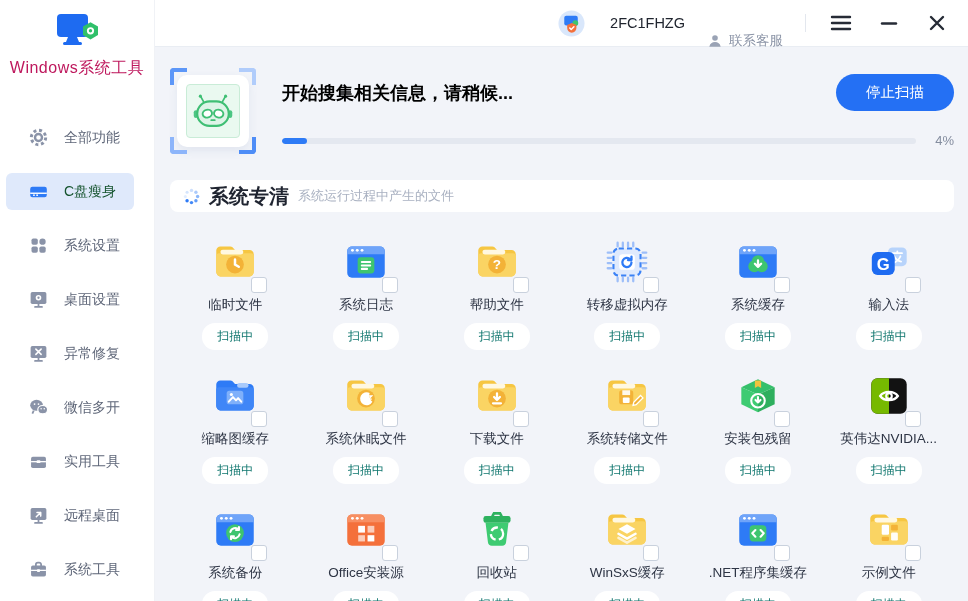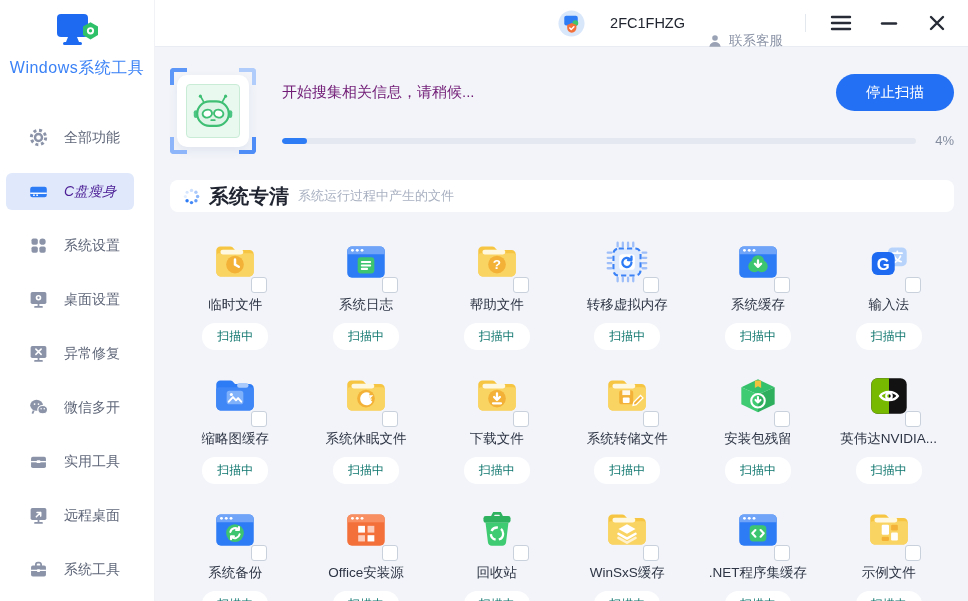--- a/index.html
+++ b/index.html
@@ -4,28 +4,28 @@
 <style>
   * { margin:0; padding:0; box-sizing:border-box; }
   html,body { width:968px; height:601px; overflow:hidden;
     font-family:"Liberation Sans","DejaVu Sans",sans-serif; background:#fff; }
   .window { display:flex; width:968px; height:601px; }
 
   
   .sidebar { width:155px; background:#fff; border-right:1px solid #f0f2f6; flex:none;
     display:flex; flex-direction:column; }
   .logo-wrap { margin:12px auto 4px; width:46px; height:42px; }
-  .app-name { text-align:center; font-size:16px; color:#3b82f6; letter-spacing:.5px; margin-bottom:24px; }
+  .app-name { text-align:center; font-size:16px; color:#be185d; letter-spacing:.5px; margin-bottom:24px; }
   .side-menu { display:flex; flex-direction:column; gap:17px; padding:16px 0 0; }
   .side-item { height:37px; margin:0 20px 0 6px; border-radius:6px; display:flex; align-items:center;
     padding-left:22px; gap:15px; cursor:pointer; }
   .side-item .side-icon { width:21px; height:21px; display:inline-flex; }
   .side-item .side-label { font-size:14px; color:#5f6779; }
   .side-item.active { background:#dfe9fb; }
-  .side-item.active .side-label { color:#4c1d95;font-style:italic; }
+  .side-item.active .side-label { color:#14532d; }
 
   
   .main { flex:1; display:flex; flex-direction:column; background:#f2f4f9; }
   .topbar { height:47px; background:#fff; border-bottom:1px solid #e9edf3; flex:none;
     display:flex; align-items:center; justify-content:flex-end; gap:22px; padding-right:18px; }
   .license { display:flex; align-items:center; gap:25px; cursor:pointer; }
   .license-code { font-size:14.5px; color:#20252f; }
   .contact { display:flex; align-items:center; gap:6px; cursor:pointer;margin-top:36px; }
   .contact-label { font-size:13.5px; color:#8a93a6; }
   .tb-divider { width:1px; height:18px; background:#e3e7ee; }
@@ -42,21 +42,21 @@
   .robot-inner { width:54px; height:54px; background:#eaf9f0; border:1px solid #c9ecd7; border-radius:4px;
     display:flex; align-items:center; justify-content:center; }
   .corner { position:absolute; width:17px; height:17px; }
   .corner.tl { left:0; top:0; border-left:4px solid #5d97f8; border-top:4px solid #5d97f8; border-top-left-radius:4px; }
   .corner.tr { right:0; top:0; border-right:4px solid #b0ccfb; border-top:4px solid #b0ccfb; border-top-right-radius:4px; }
   .corner.bl { left:0; bottom:0; border-left:4px solid #8db5fa; border-bottom:4px solid #8db5fa; border-bottom-left-radius:4px; }
   .corner.br { right:0; bottom:0; border-right:4px solid #4e8df7; border-bottom:4px solid #4e8df7; border-bottom-right-radius:4px; }
   .scan-right { flex:1; margin-left:26px; display:flex; flex-direction:column;
     justify-content:space-between; padding:6px 0 0; }
   .scan-row1 { display:flex; align-items:center; justify-content:space-between; }
-  .scan-title { font-size:15px; font-weight:400; color:#701a75; }
+  .scan-title { font-size:18px; font-weight:700; color:#000000; }
   .stop-btn { background:#2470f4; color:#fff; border:none; border-radius:19px; height:37px;
     min-width:118px; font-size:14.5px; cursor:pointer; padding:0 26px; }
   .scan-row2 { display:flex; align-items:center; margin:14px 0 6px; }
   .progress-track { flex:1; height:6px; background:#e4e8f0; border-radius:3px; overflow:hidden; }
   .progress-fill { height:100%; background:#2e7bf6; border-radius:3px; width:0; }
   .pct-label { width:30px; text-align:right; margin-left:8px; font-size:13px; color:#848d9f; }
 
   
   .section-bar { margin-top:26px; height:32px; background:#fff; border-radius:8px;
     display:flex; align-items:center; gap:9px; padding:0 13px; }

